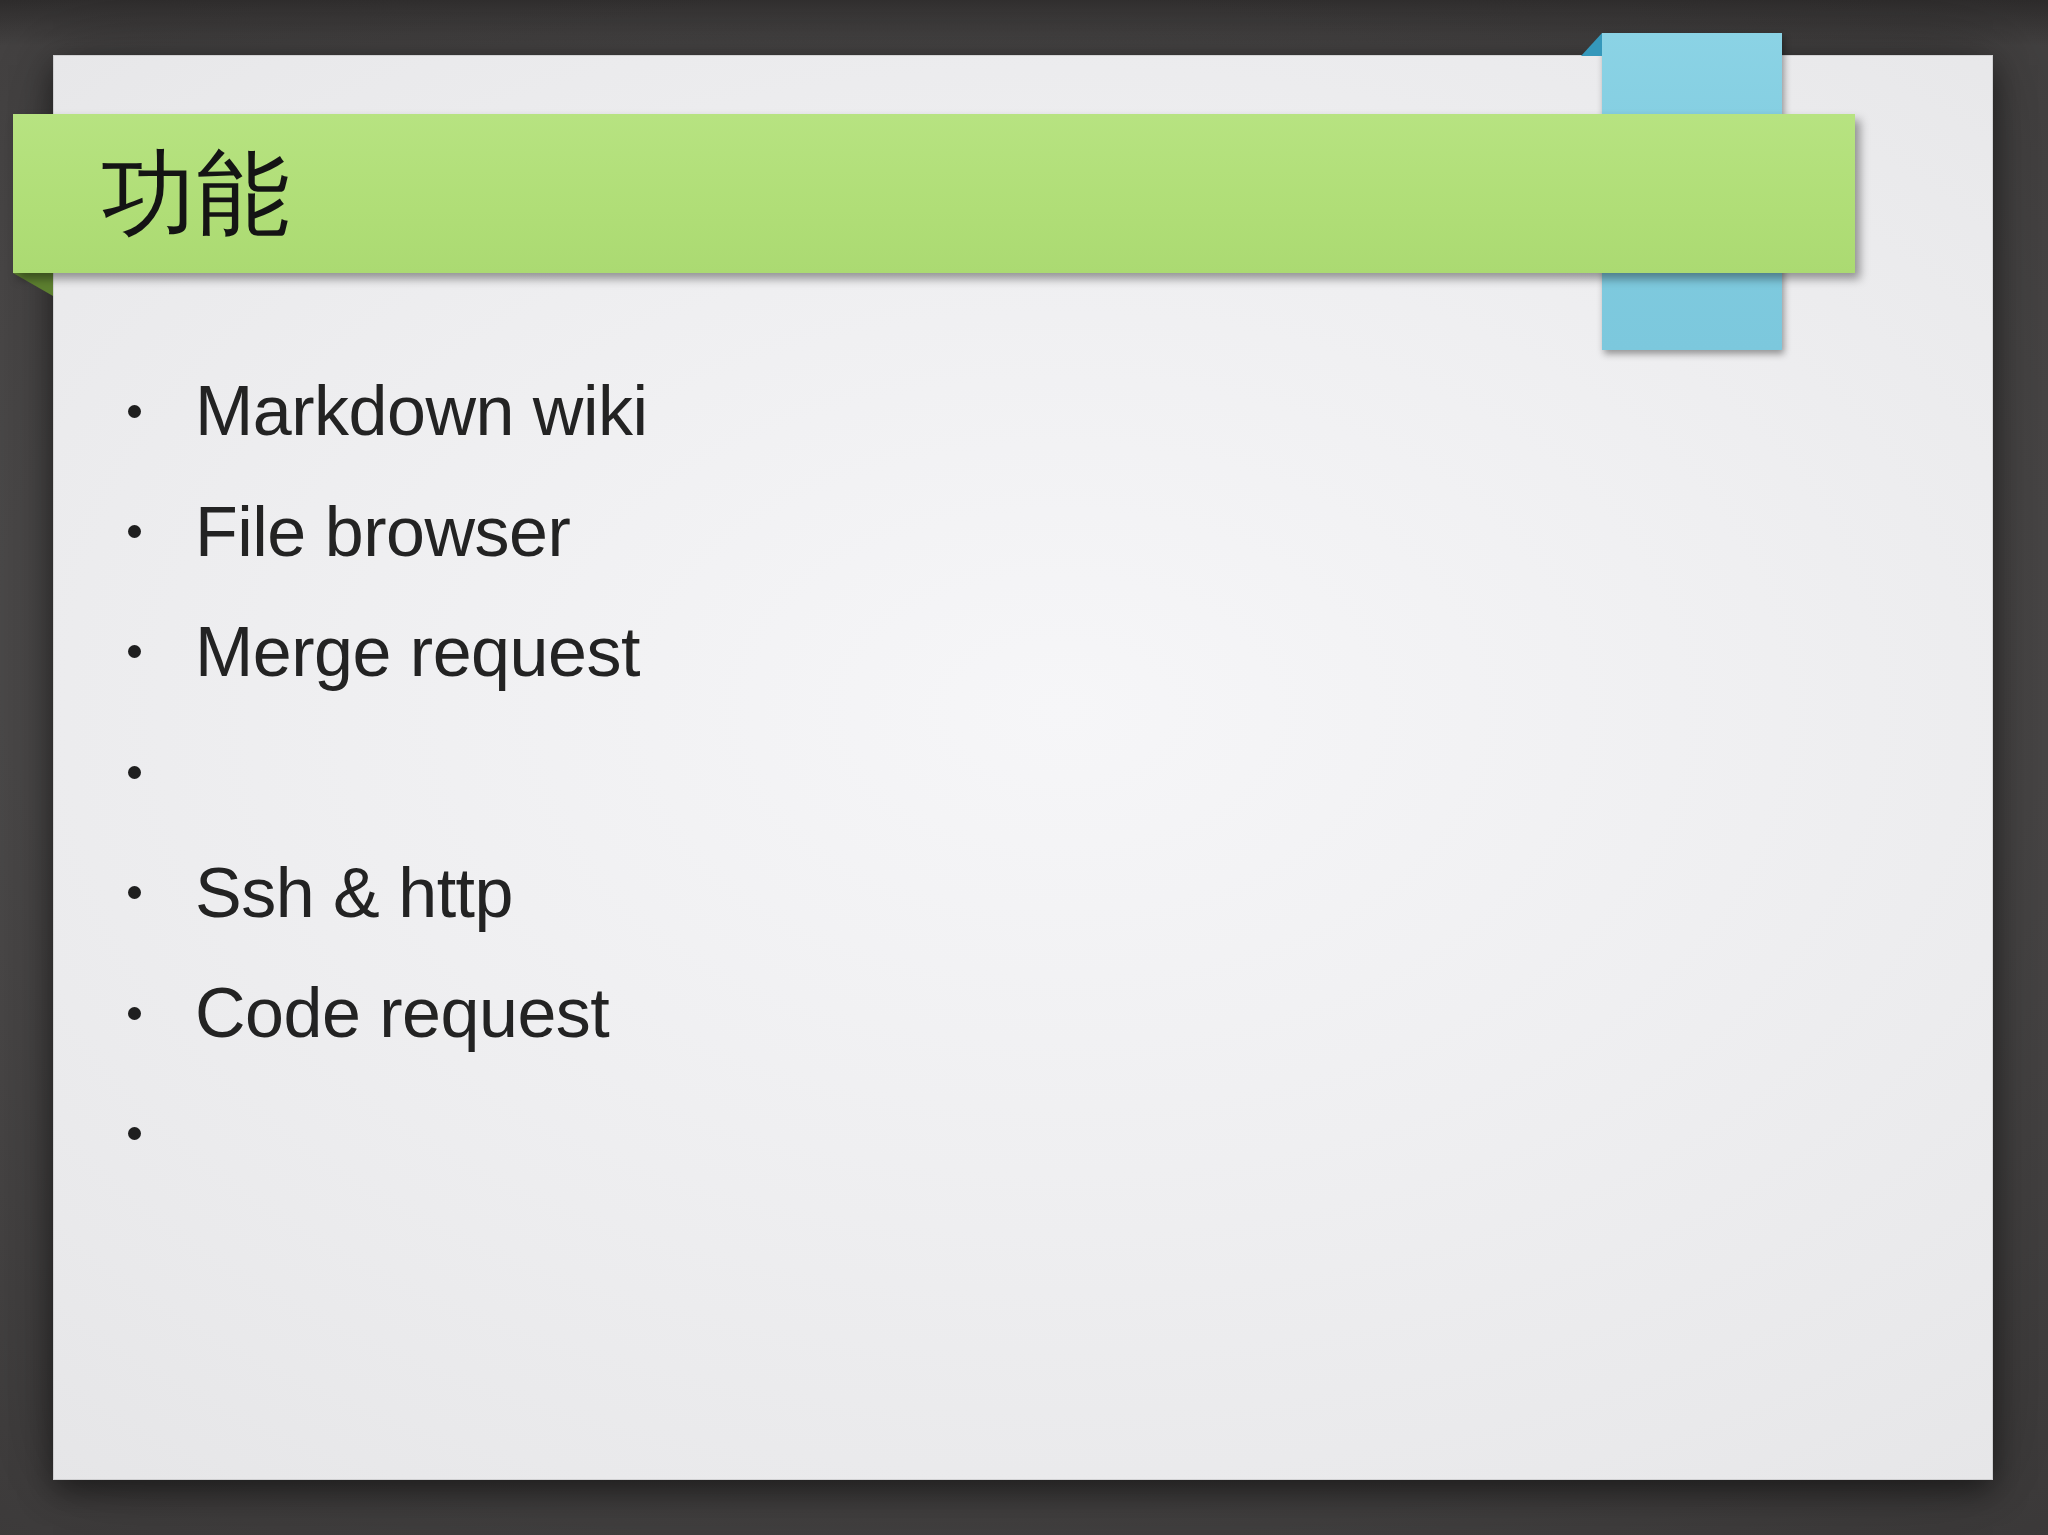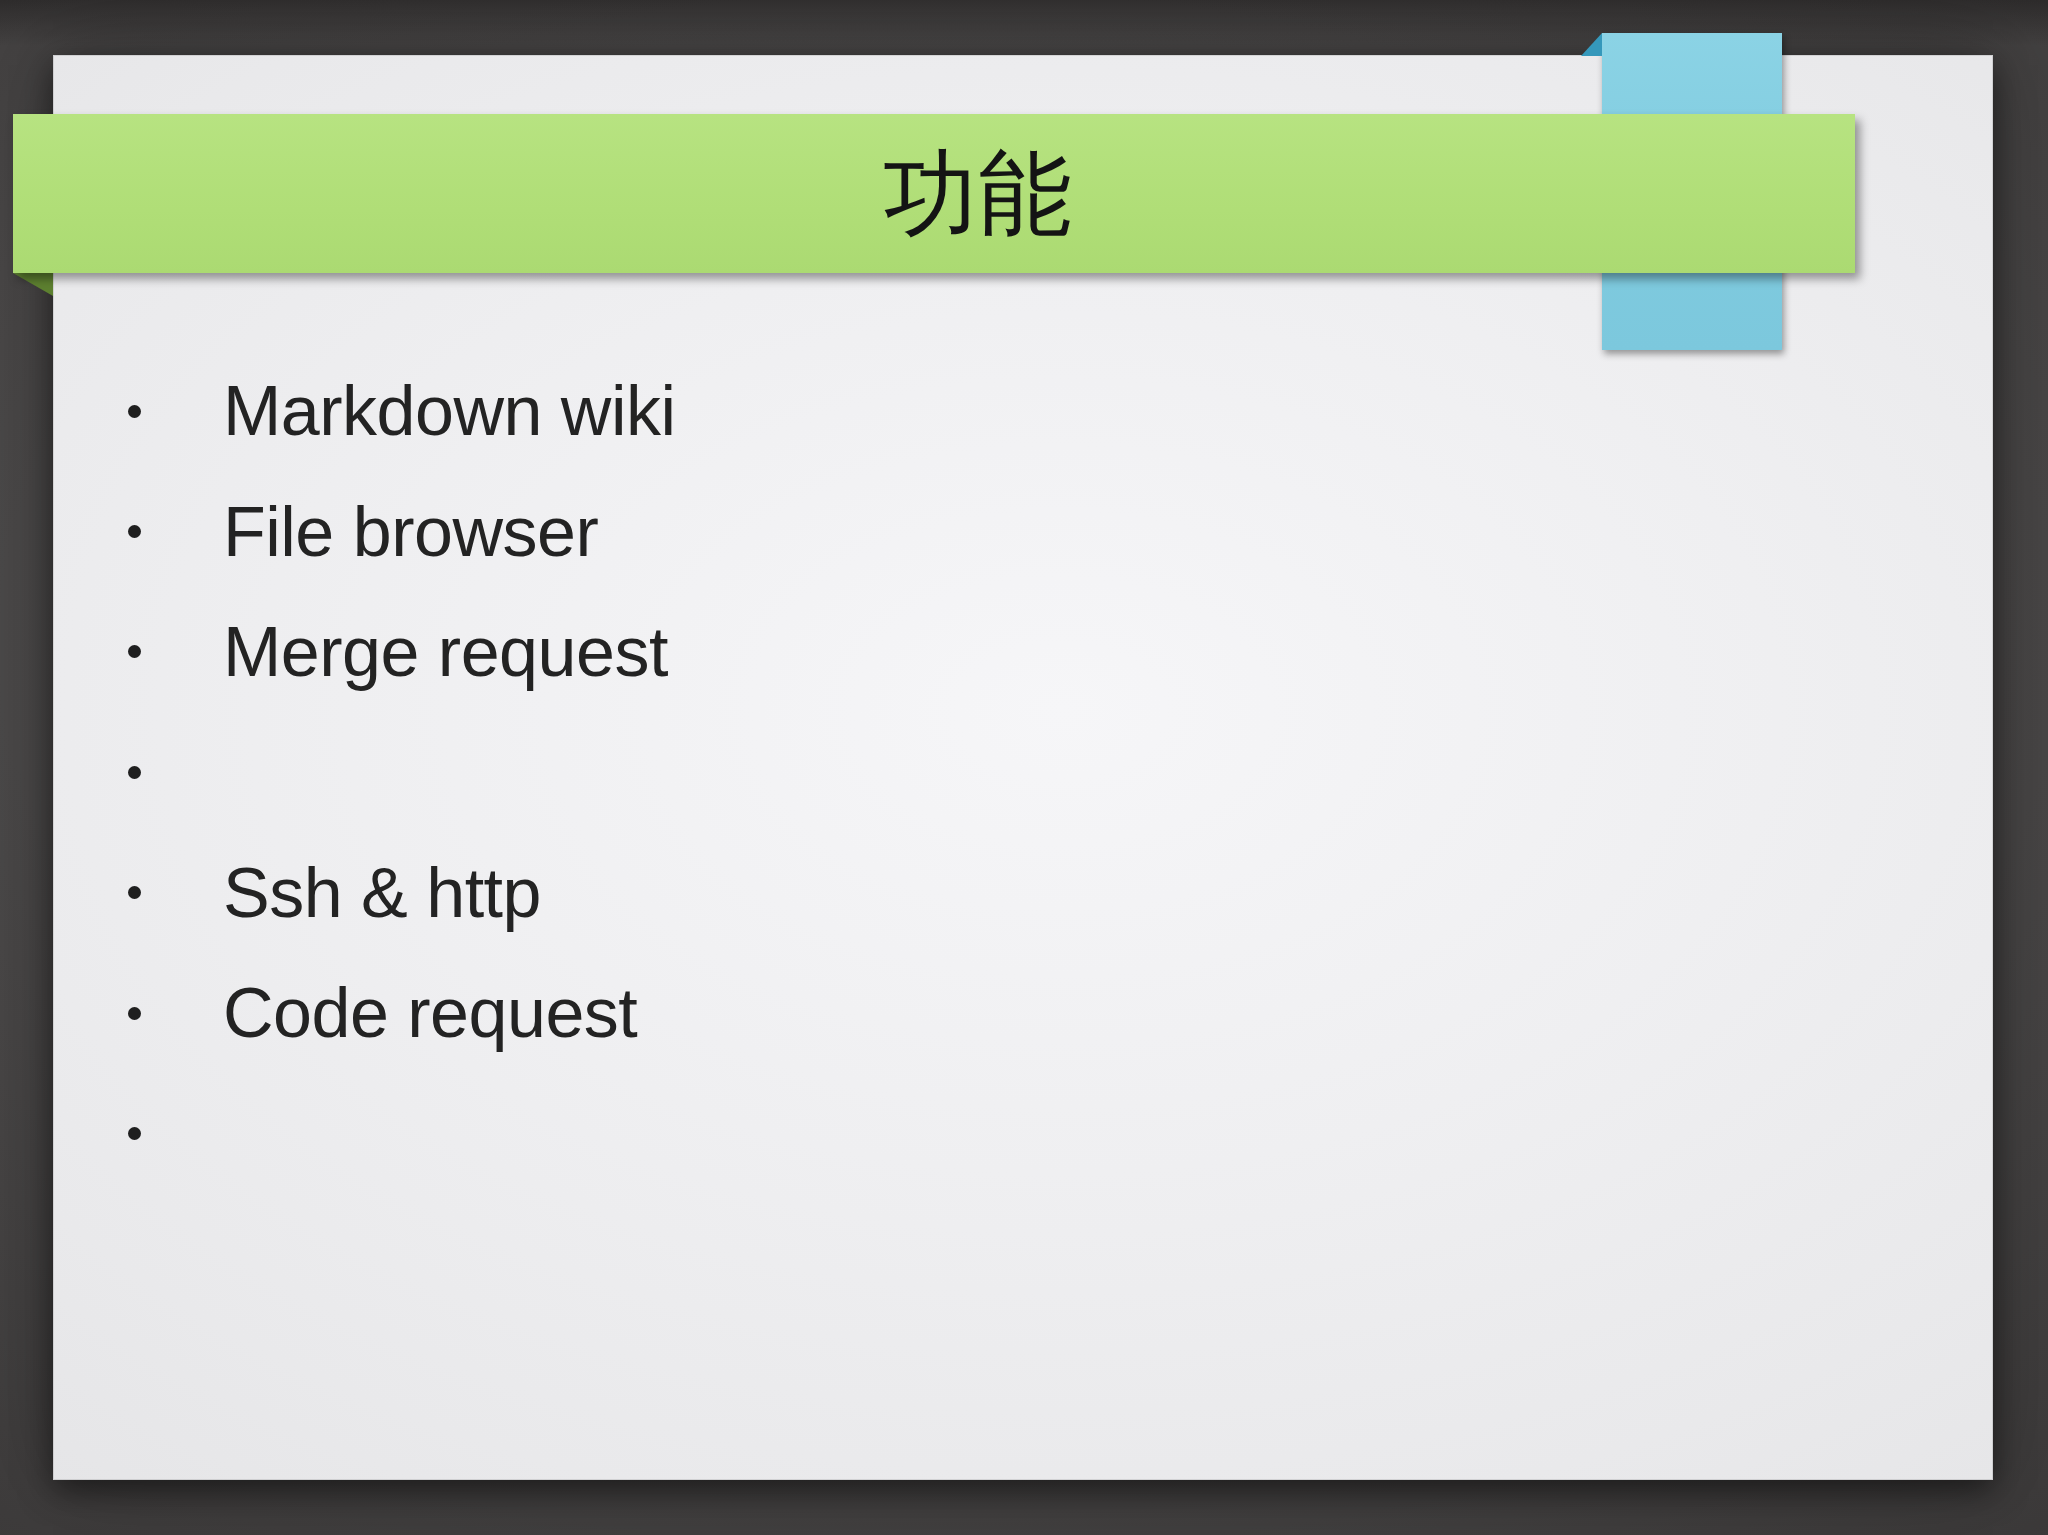--- a/index.html
+++ b/index.html
@@ -62,21 +62,20 @@
     position: absolute;
     left: 13px;
     top: 114px;
     width: 1842px;
     height: 159px;
     background: linear-gradient(180deg, #b7e381 0%, #b0de77 60%, #abda72 100%);
     box-shadow: 5px 6px 9px rgba(0,0,0,0.38);
     z-index: 3;
     display: flex;
     align-items: center;
-    justify-content: center;
   }
   .banner-green-fold {
     position: absolute;
     left: 13px;
     top: 273px;
     width: 40px;
     height: 23px;
     background: #5d8030;
     clip-path: polygon(0 0, 100% 0, 100% 100%);
     z-index: 2;
@@ -114,21 +113,20 @@
     border-radius: 50%;
     background: #1f1f1f;
     margin-right: 54px;
   }
   .bullet-text {
     font-size: 70px;
     line-height: 1;
     color: #232323;
     letter-spacing: -0.5px;
     white-space: nowrap;
-    margin-left: 28px;
   }
 </style>
 </head>
 <body>
 
 <div class="slide"></div>
 
 <div class="ribbon-blue"></div>
 <div class="ribbon-blue-fold"></div>
 

